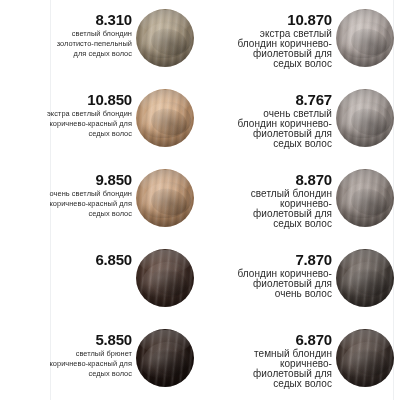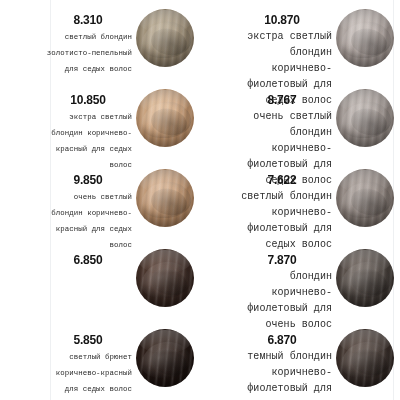--- a/index.html
+++ b/index.html
@@ -50,36 +50,34 @@
 
   .shade-text {
     width: 92px;
     text-align: right;
     padding-top: 4px;
     padding-right: 4px;
     box-sizing: border-box;
   }
 
   .shade-code {
-    font-size: 12px;
+    font-size: 15px;
     font-weight: bold;
     letter-spacing: -0.2px;
     line-height: 16px;
     color: #141414;
     margin-bottom: 1px;
     white-space: nowrap;
-    text-align: center;
   }
 
   .shade-desc {
     font-size: 7.4px;
-    line-height: 16px;
+    line-height: 10px;
     color: #2b2b2b;
     letter-spacing: 0.05px;
-    font-family: Liberation Mono, monospace;
   }
 
   
   .shade.wide .shade-text { width: 104px; }
   .shade.wide .shade-desc { font-size: 10px; }
 
   .swatch-wrap {
     width: 64px;
     display: flex;
     justify-content: flex-start;
@@ -253,21 +251,21 @@
           <div class="swirl"></div>
           <div class="swirl2"></div>
           <div class="shineTop"></div>
           <div class="shadeBottom"></div>
           <div class="vign"></div>
         </div>
       </div>
     </div>
     <div class="shade wide">
       <div class="shade-text">
-        <div class="shade-code">7.622</div>
+        <div class="shade-code">8.870</div>
         <div class="shade-desc">светлый блондин коричнево-фиолетовый для седых волос</div>
       </div>
       <div class="swatch-wrap">
         <div class="swatch">
           <div class="base" style="background: radial-gradient(circle at 34% 28%, rgb(169, 158, 152) 0%, rgb(138, 127, 121) 52%, rgb(95, 86, 80) 100%);"></div>
           <div class="strands"></div>
           <div class="swirl"></div>
           <div class="swirl2"></div>
           <div class="shineTop"></div>
           <div class="shadeBottom"></div>

